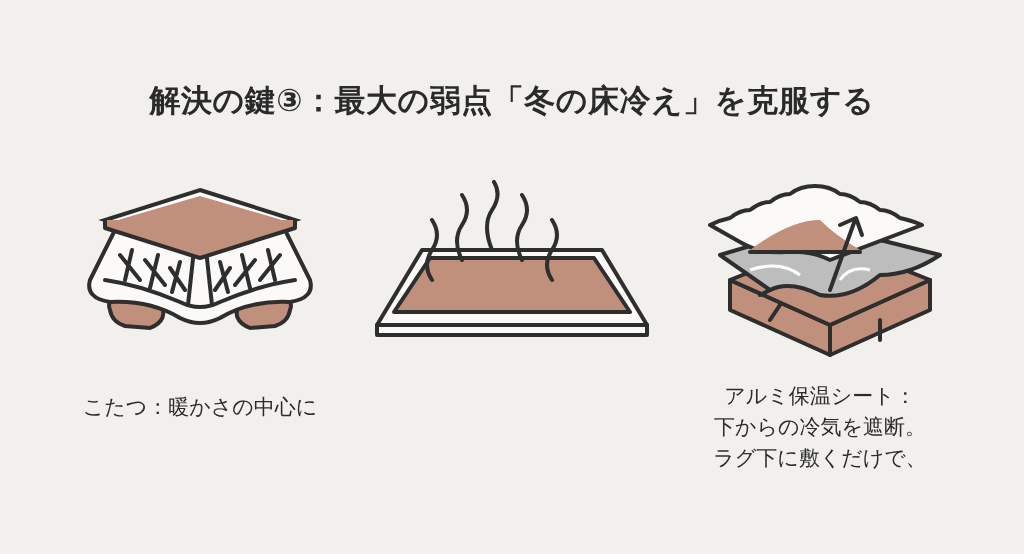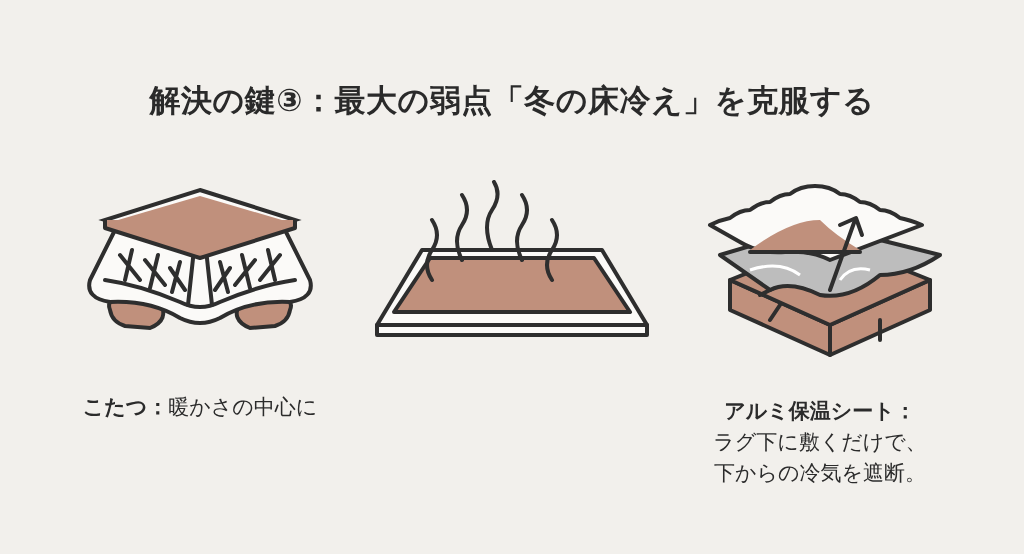--- a/index.html
+++ b/index.html
@@ -14,21 +14,21 @@
     position: absolute; left: 0; right: 0; top: 80px;
     text-align: center; font-size: 31px; font-weight: bold;
     letter-spacing: 0.5px; color: #2a2a2a;
   }
   .panel { position: absolute; top: 180px; width: 300px; }
   .panel svg { display: block; margin: 0 auto; }
   .caption {
     position: absolute; text-align: center; font-size: 21px; line-height: 31px;
     color: #2b2b2b; width: 320px;
   }
-  .caption .head { font-weight: bold; }
+  .caption .head { font-weight: normal; }
   .stroke { stroke: #2e2e2e; stroke-width: 4; fill: none; stroke-linecap: round; stroke-linejoin: round; }
 </style>
 </head>
 <body>
 
 <div class="title">解決の鍵③：最大の弱点「冬の床冷え」を克服する</div>
 
 <div class="panel" style="left:50px;">
   <svg width="260" height="160" viewBox="0 0 260 160">
 
@@ -85,17 +85,17 @@
   </svg>
 </div>
 
 <div class="caption" style="left:40px; top:392px;">
   <div><span class="head">こたつ：</span><span>暖かさの中心に</span></div>
 </div>
 
 <div class="caption" style="left:352px; top:396px;">
 </div>
 
-<div class="caption" style="left:660px; top:396px;">
+<div class="caption" style="left:660px; top:381px;">
   <div class="head">アルミ保温シート：</div>
+  <div>下からの冷気を遮断。</div>
   <div>ラグ下に敷くだけで、</div>
-  <div>下からの冷気を遮断。</div>
 </div>
 
 </body></html>

